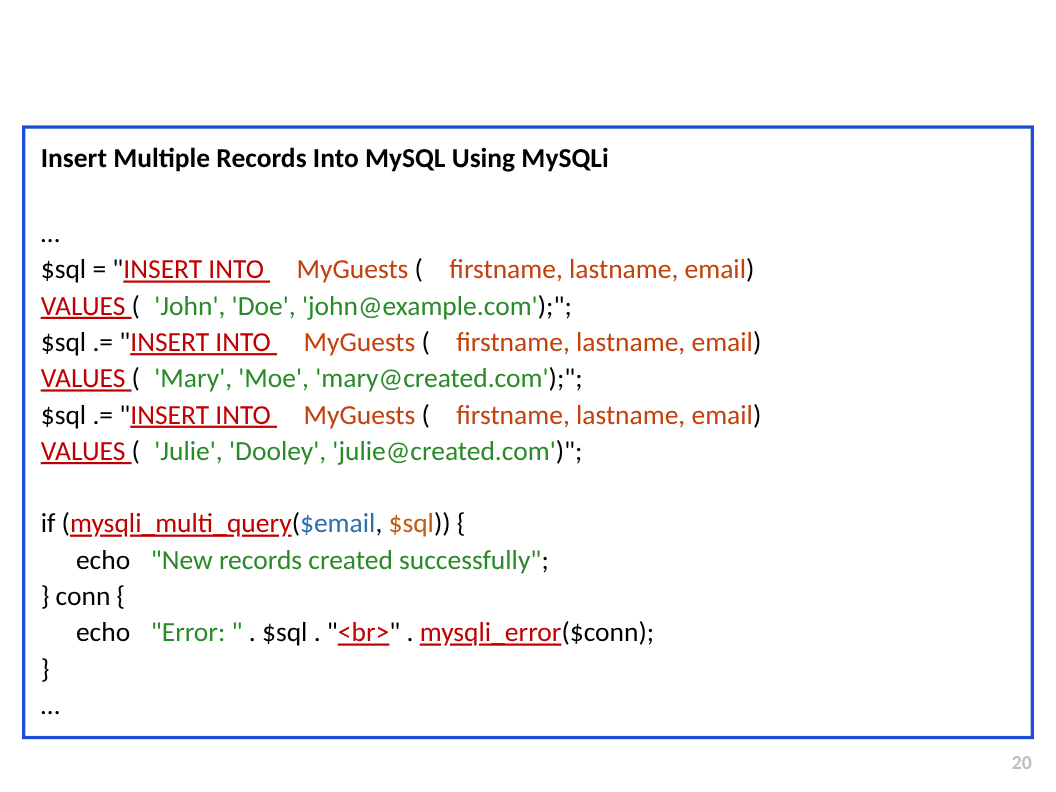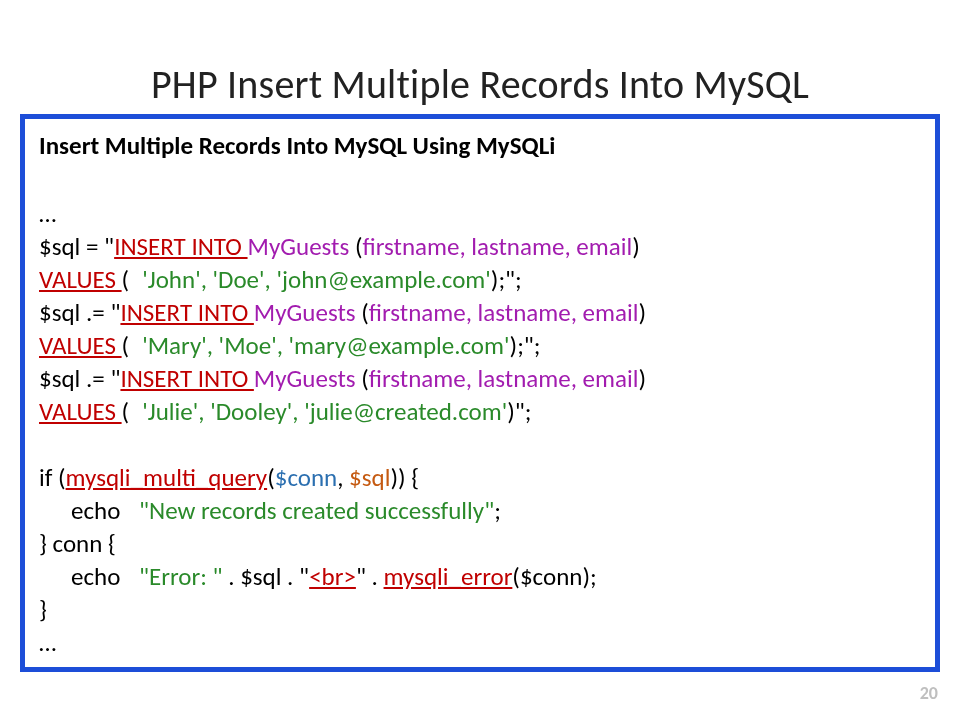--- a/index.html
+++ b/index.html
@@ -27,75 +27,74 @@
     font-weight: 400;
     color: #222;
     letter-spacing: 0.2px;
   }
   .content-box {
     position: absolute;
     top: 114px;
     left: 20px;
     width: 920px;
     height: 558px;
-    border: 5px solid #1d4ed8;
+    border: 3px solid #1d4ed8;
     box-sizing: border-box;
     padding: 10px 14px 0 14px;
     font-size: 25px;
     line-height: 1.32;
     overflow: hidden;
   }
   .subtitle {
     font-weight: 700;
     color: #000;
     margin-bottom: 2px;
   }
   .code {
     font-family: "Calibri", "Segoe UI", Arial, sans-serif;
     white-space: pre-wrap;
   }
   .c-black  { color: #000; }
   .c-red    { color: #c00000; text-decoration: underline; }
-  .c-teal   { color: #a21caf; }  
+  .c-teal   { color: #c2410c; margin-left: 24px; }  
   .c-green  { color: #2a8a2a; margin-left: 13px; }  
   .c-blue   { color: #2b6fb0; }  
   .c-orange { color: #c55a11; }  
 
   .page-number {
     position: absolute;
     right: 22px;
     bottom: 16px;
     font-size: 18px;
     color: #bfbfbf;
     font-weight: bold;
   }
 
   .indent { display:inline-block; width: 32px; }
 </style>
 </head>
 <body>
 
 <div class="slide">
 
-  <div class="title">PHP Insert Multiple Records Into MySQL</div>
 
   <div class="content-box">
 
     <div class="subtitle">Insert Multiple Records Into MySQL Using MySQLi</div>
 
     <div class="code">
 <span class="c-black">…</span>
 <span><span class="c-black">$sql</span><span class="c-black"> = </span><span class="c-black">"</span><span class="c-red">INSERT INTO </span><span class="c-teal">MyGuests</span><span class="c-black"> </span><span class="c-black">(</span><span class="c-teal">firstname, lastname, email</span><span class="c-black">)</span></span>
 <span><span class="c-red">VALUES </span><span class="c-black">(</span><span class="c-green">'John', 'Doe', 'john@example.com'</span><span class="c-black">);</span><span class="c-black">";</span></span>
 <span><span class="c-black">$sql</span><span class="c-black"> .= </span><span class="c-black">"</span><span class="c-red">INSERT INTO </span><span class="c-teal">MyGuests</span><span class="c-black"> </span><span class="c-black">(</span><span class="c-teal">firstname, lastname, email</span><span class="c-black">)</span></span>
-<span><span class="c-red">VALUES </span><span class="c-black">(</span><span class="c-green">'Mary', 'Moe', 'mary@example.com'</span><span class="c-black">);</span><span class="c-black">";</span></span>
+<span><span class="c-red">VALUES </span><span class="c-black">(</span><span class="c-green">'Mary', 'Moe', 'mary@created.com'</span><span class="c-black">);</span><span class="c-black">";</span></span>
 <span><span class="c-black">$sql</span><span class="c-black"> .= </span><span class="c-black">"</span><span class="c-red">INSERT INTO </span><span class="c-teal">MyGuests</span><span class="c-black"> </span><span class="c-black">(</span><span class="c-teal">firstname, lastname, email</span><span class="c-black">)</span></span>
 <span><span class="c-red">VALUES </span><span class="c-black">(</span><span class="c-green">'Julie', 'Dooley', 'julie@created.com'</span><span class="c-black">)</span><span class="c-black">";</span></span>
 
-<span><span class="c-black">if (</span><span class="c-red">mysqli_multi_query</span><span class="c-black">(</span><span class="c-blue">$conn</span><span class="c-black">, </span><span class="c-orange">$sql</span><span class="c-black">)</span><span class="c-black">) {</span></span>
+<span><span class="c-black">if (</span><span class="c-red">mysqli_multi_query</span><span class="c-black">(</span><span class="c-blue">$email</span><span class="c-black">, </span><span class="c-orange">$sql</span><span class="c-black">)</span><span class="c-black">) {</span></span>
 <span><span class="indent"></span><span class="c-black">echo </span><span class="c-green">"New records created successfully"</span><span class="c-black">;</span></span>
 <span class="c-black">} conn {</span>
 <span><span class="indent"></span><span class="c-black">echo </span><span class="c-green">"Error: "</span><span class="c-black"> . </span><span class="c-black">$sql</span><span class="c-black"> . </span><span class="c-black">"</span><span class="c-red">&lt;br&gt;</span><span class="c-black">"</span><span class="c-black"> . </span><span class="c-red">mysqli_error</span><span class="c-black">($conn);</span></span>
 <span class="c-black">}</span>
 <span class="c-black">…</span></div>
 
   </div>
 
   <div class="page-number">20</div>
 

